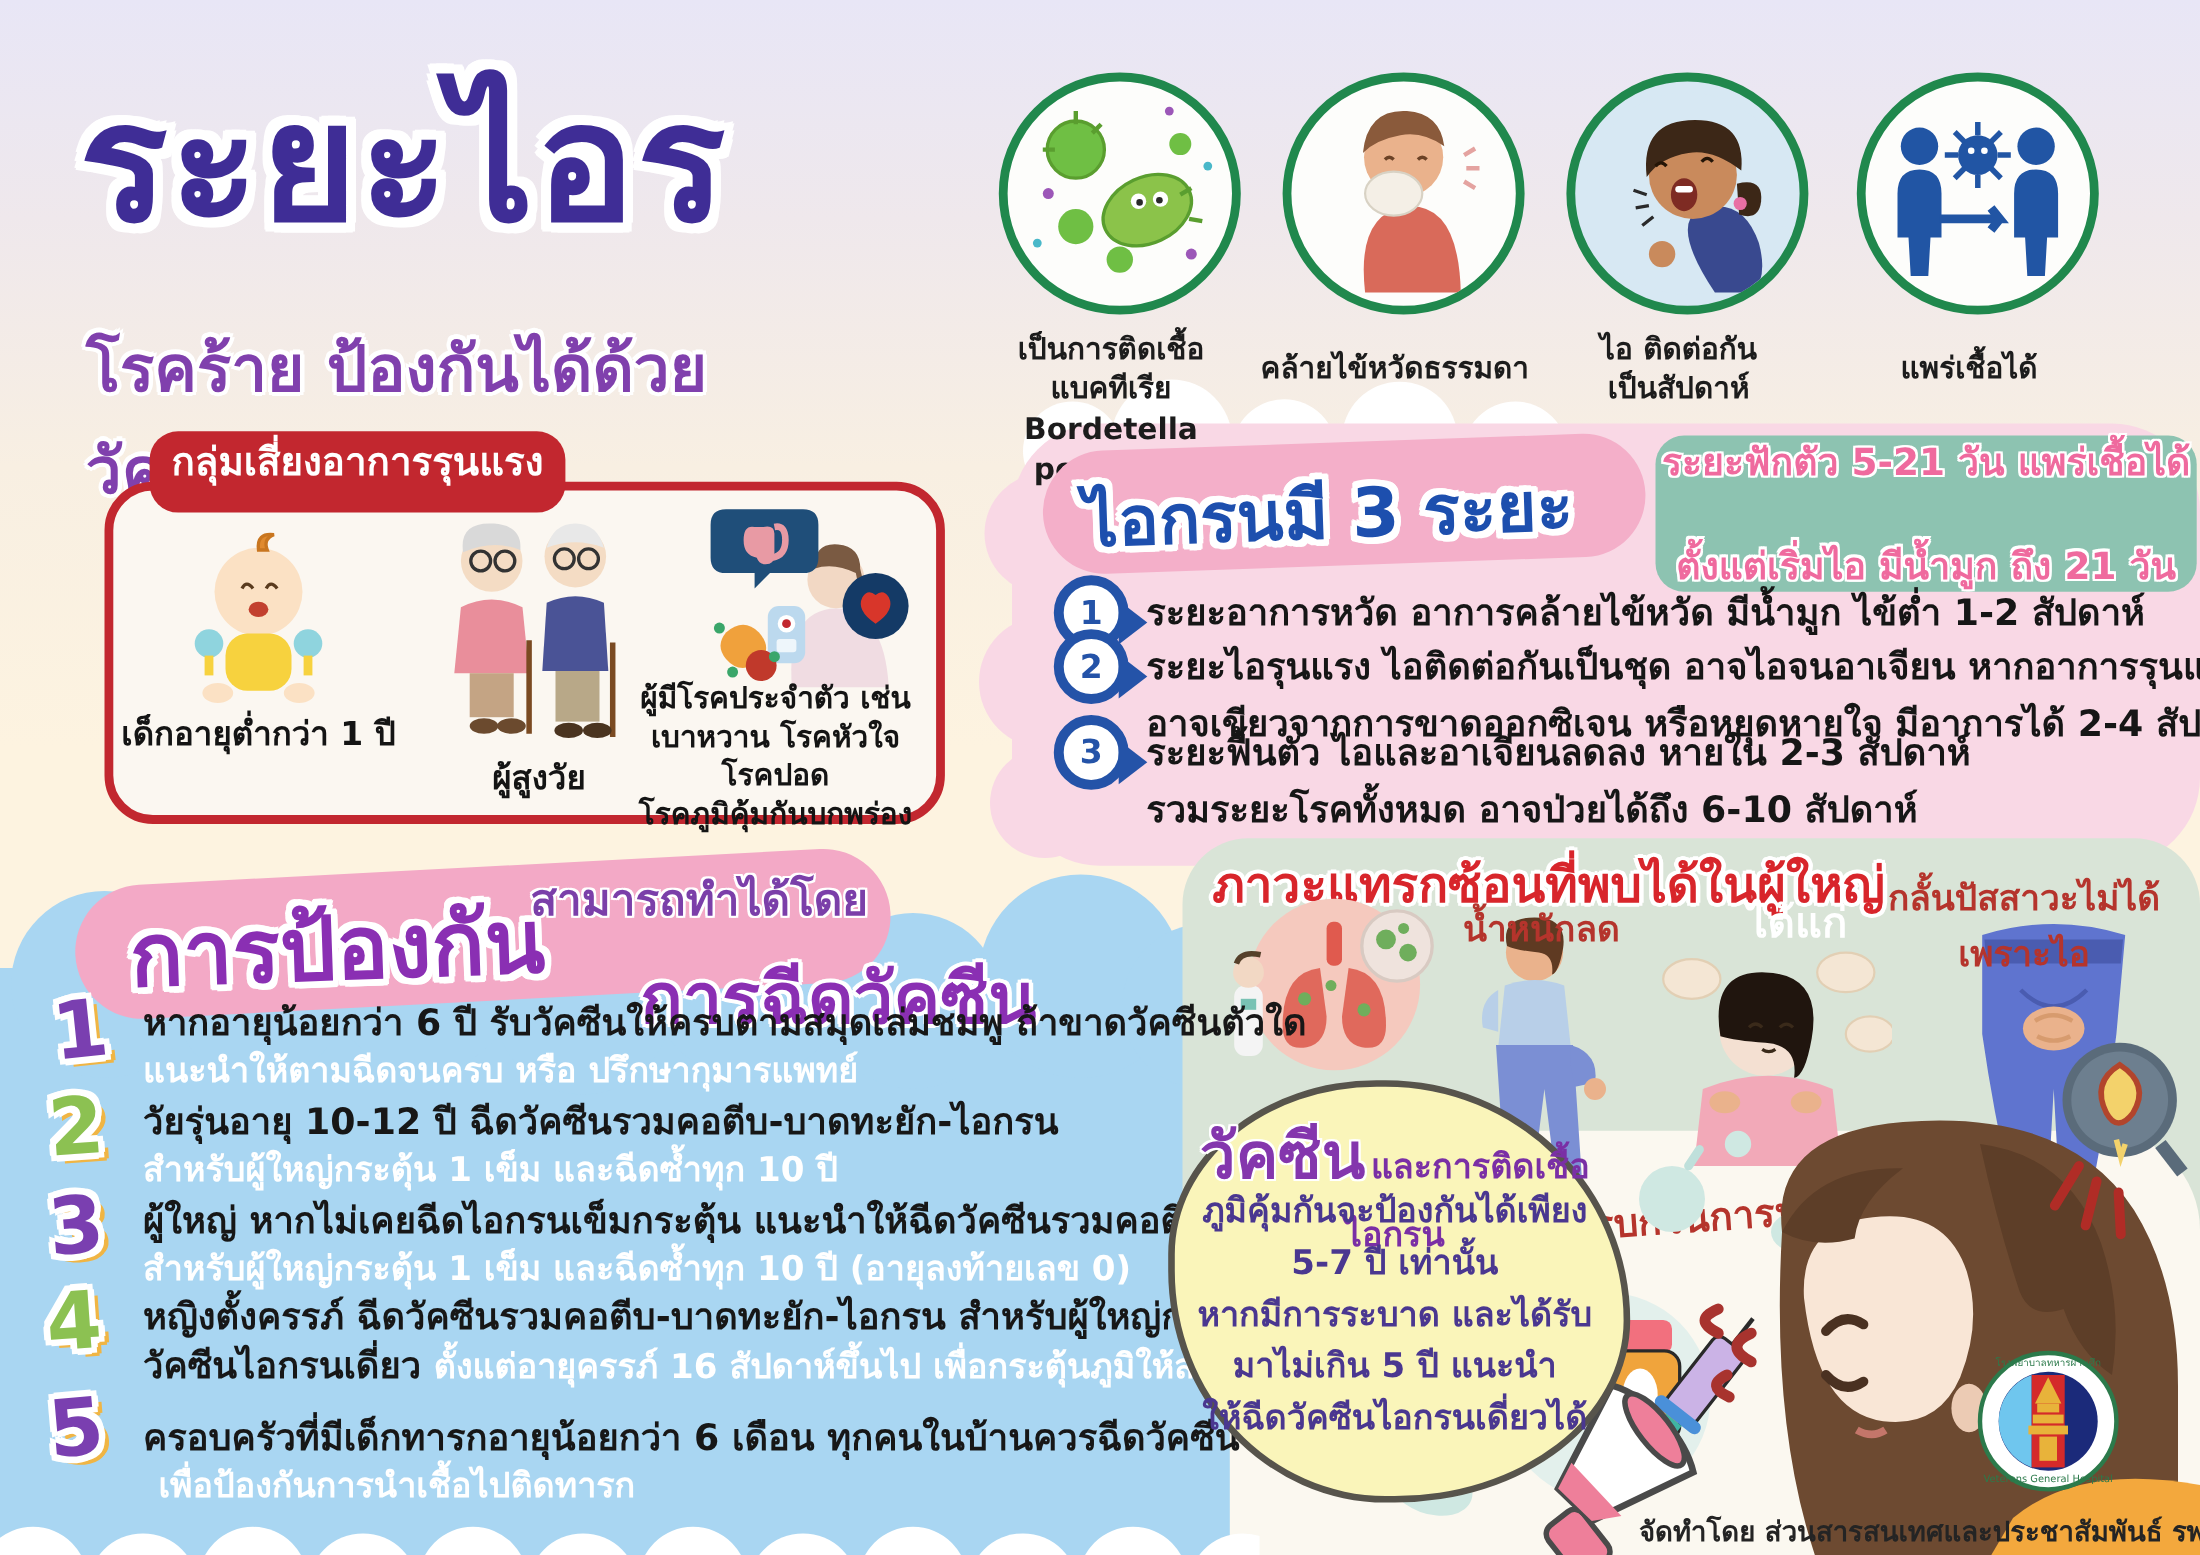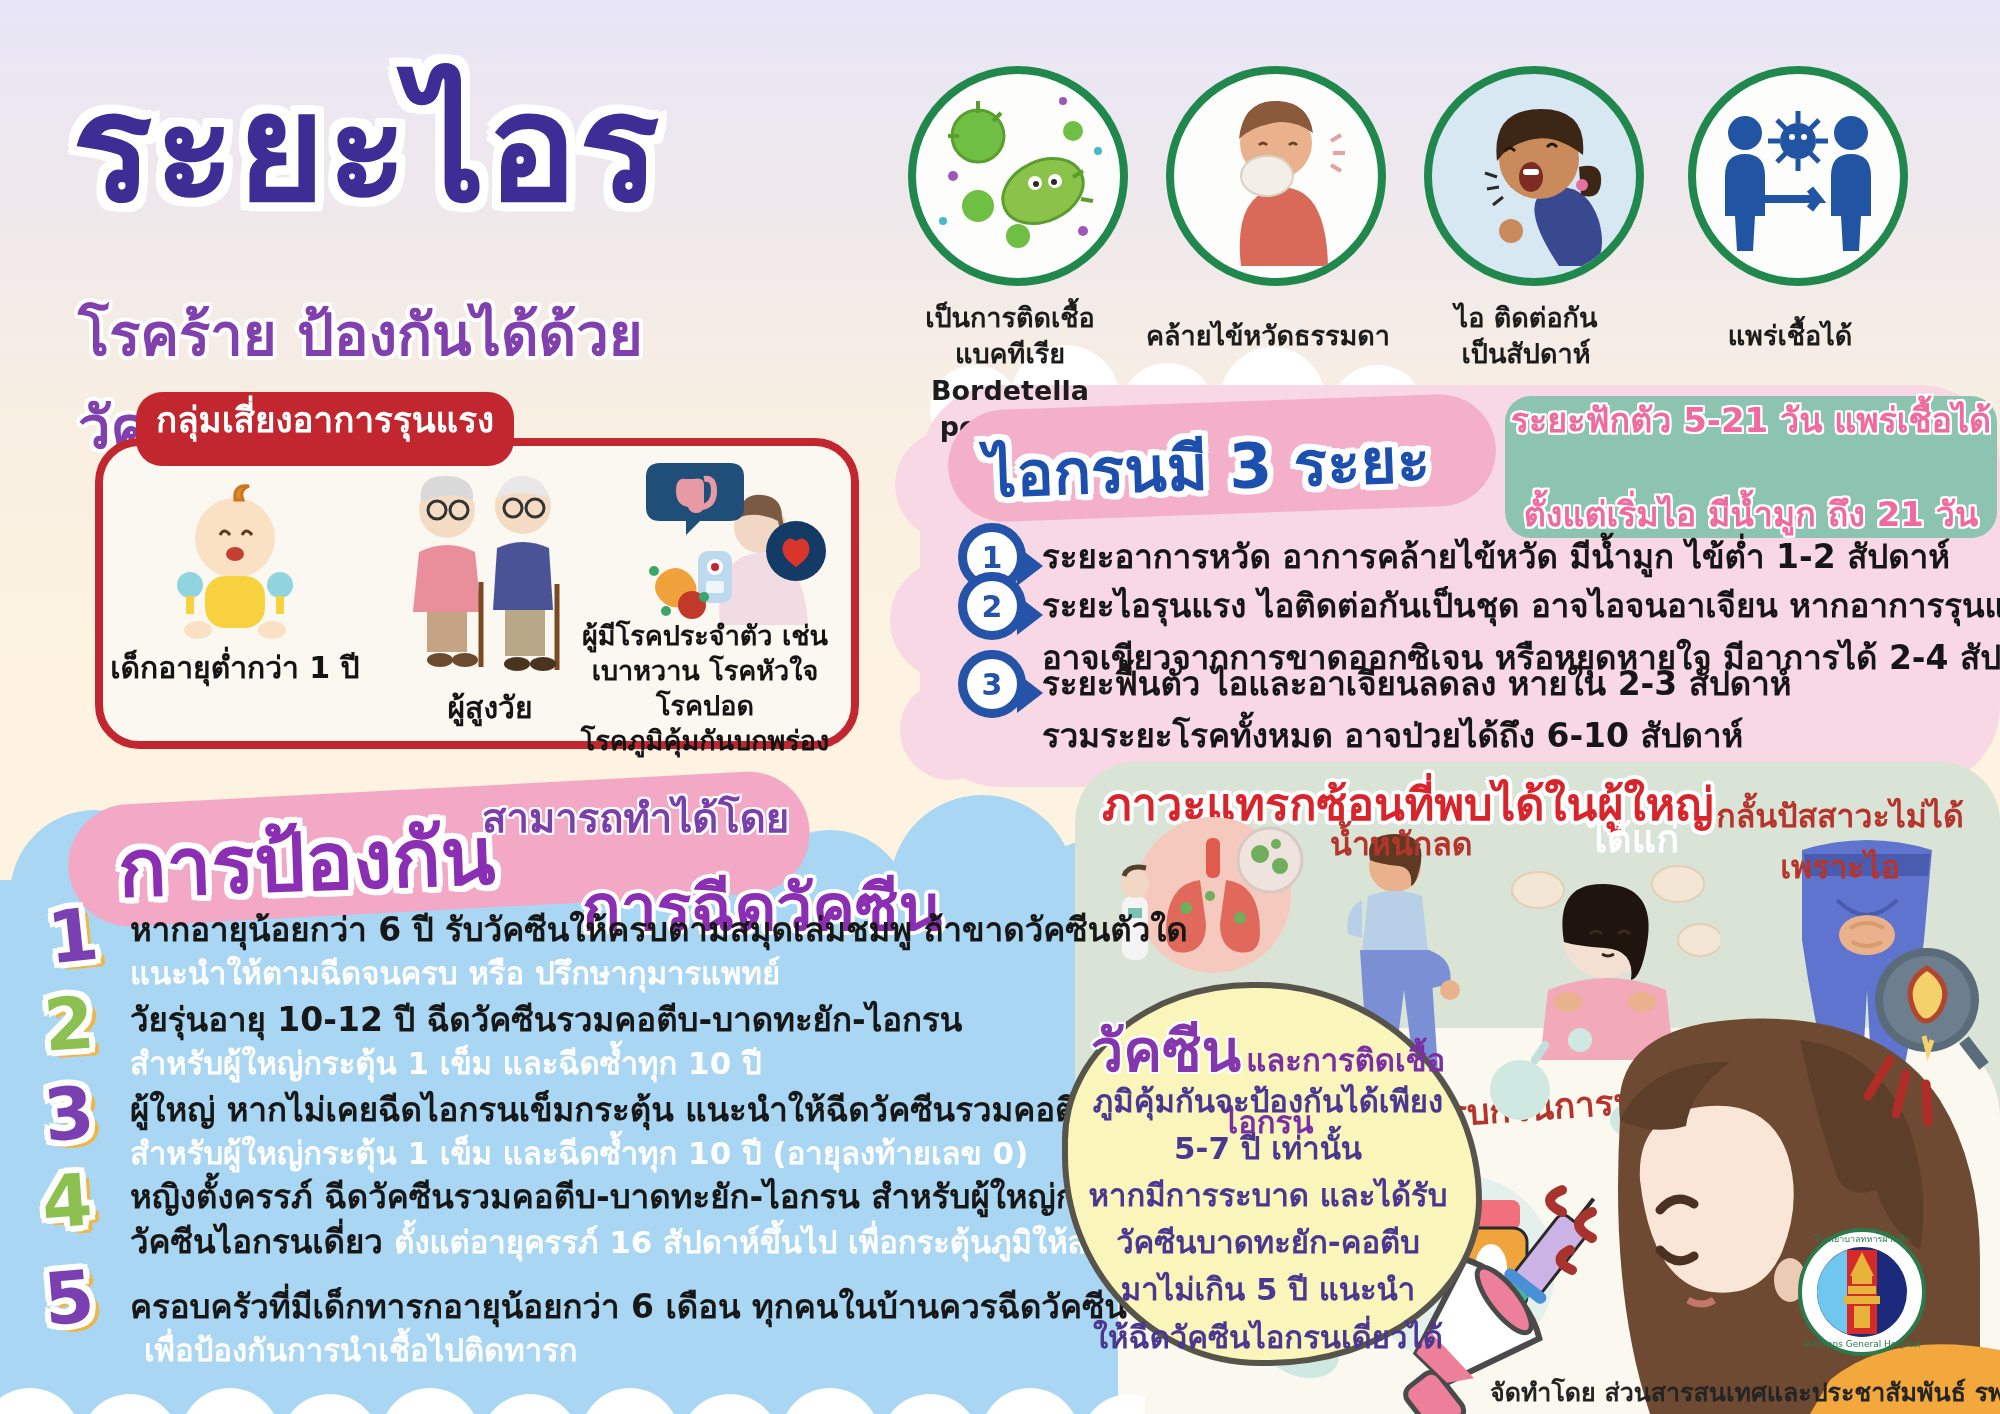--- a/index.html
+++ b/index.html
@@ -497,20 +497,19 @@
 
   <div class="abs vax-blob" style="left:1062px;top:982px;width:408px;height:372px;"></div>
   <div class="abs" style="left:1078px;top:1004px;width:380px;text-align:center;">
     <span class="vax-title-big ow2">วัคซีน</span>
     <span class="vax-title-rest">และการติดเชื้อไอกรน</span>
   </div>
   <div class="abs" style="left:1082px;top:1078px;width:372px;display:flex;flex-direction:column;align-items:center;">
     <div class="vax-line">ภูมิคุ้มกันจะป้องกันได้เพียง</div>
     <div class="vax-line">5-7 ปี เท่านั้น</div>
     <div class="vax-line">หากมีการระบาด และได้รับ</div>
-    <div class="vax-line">วัคซีนบาดทะยัก-คอตีบ</div>
     <div class="vax-line">มาไม่เกิน 5 ปี แนะนำ</div>
     <div class="vax-line">ให้ฉีดวัคซีนไอกรนเดี่ยวได้</div>
   </div>
 
   <div class="abs credit" style="left:1490px;top:1372px;white-space:nowrap;">จัดทำโดย ส่วนสารสนเทศและประชาสัมพันธ์ รพ.ผศ.</div>
 
 </div>
 
 </body></html>

